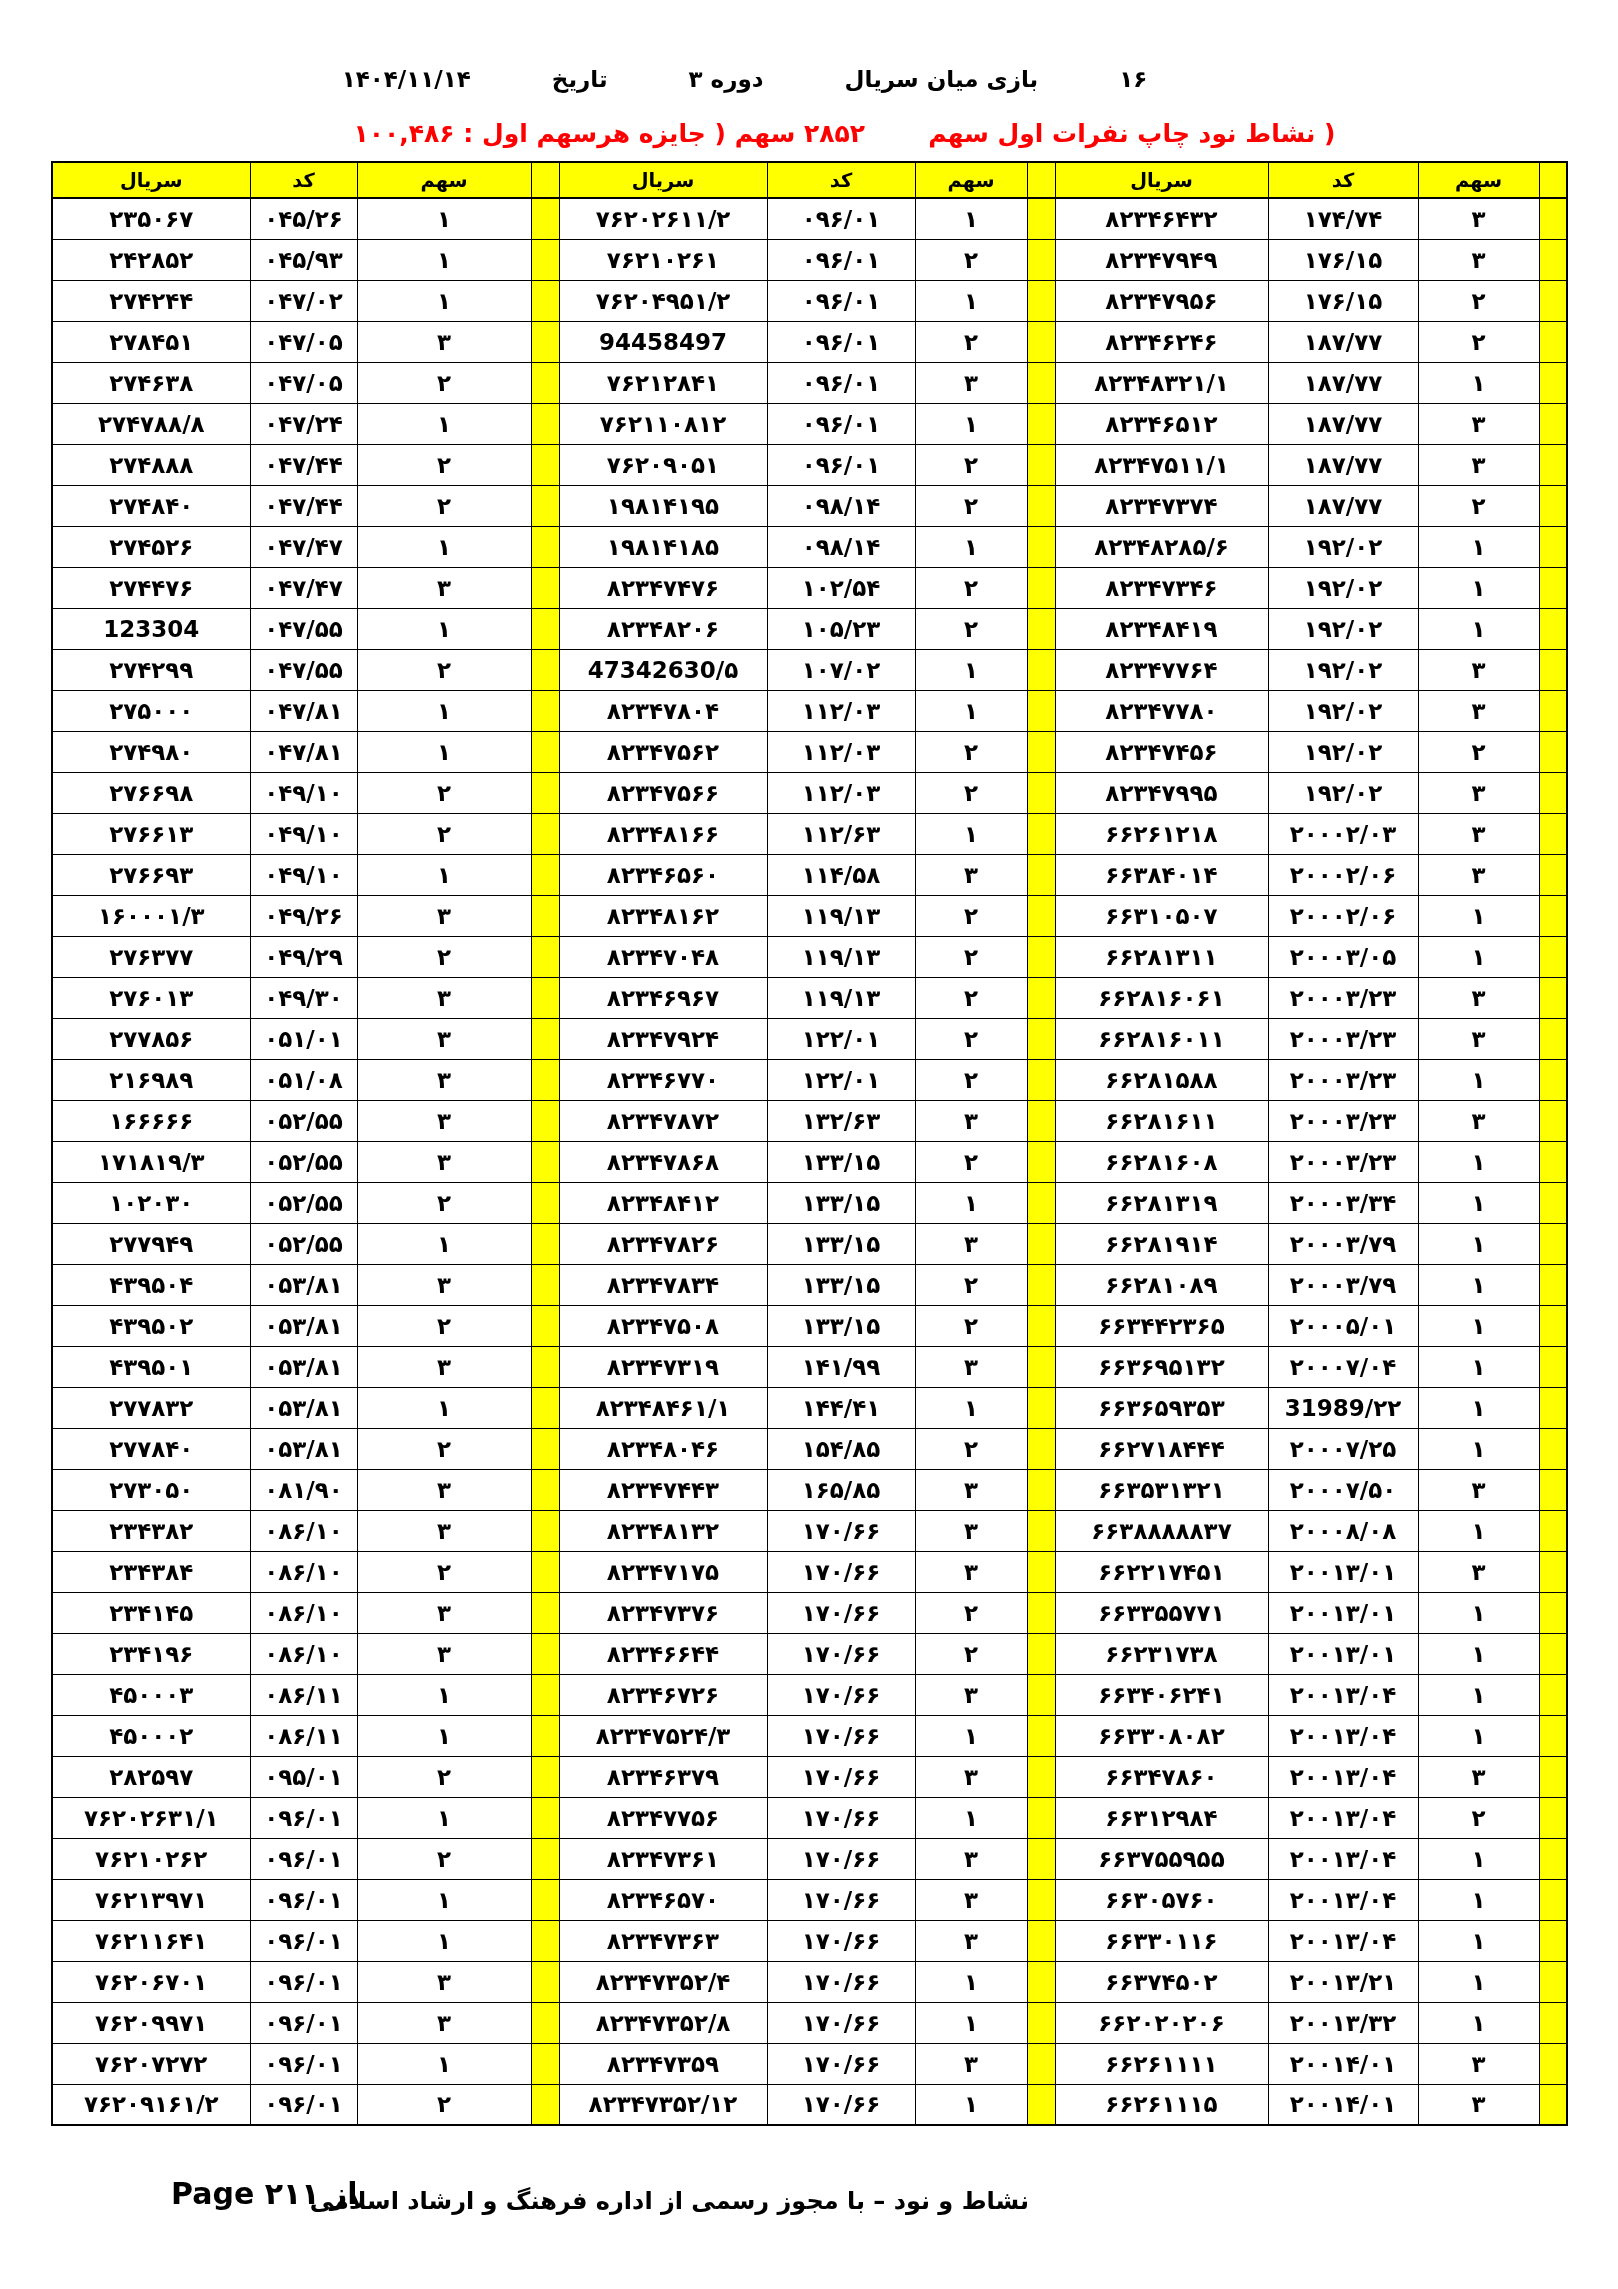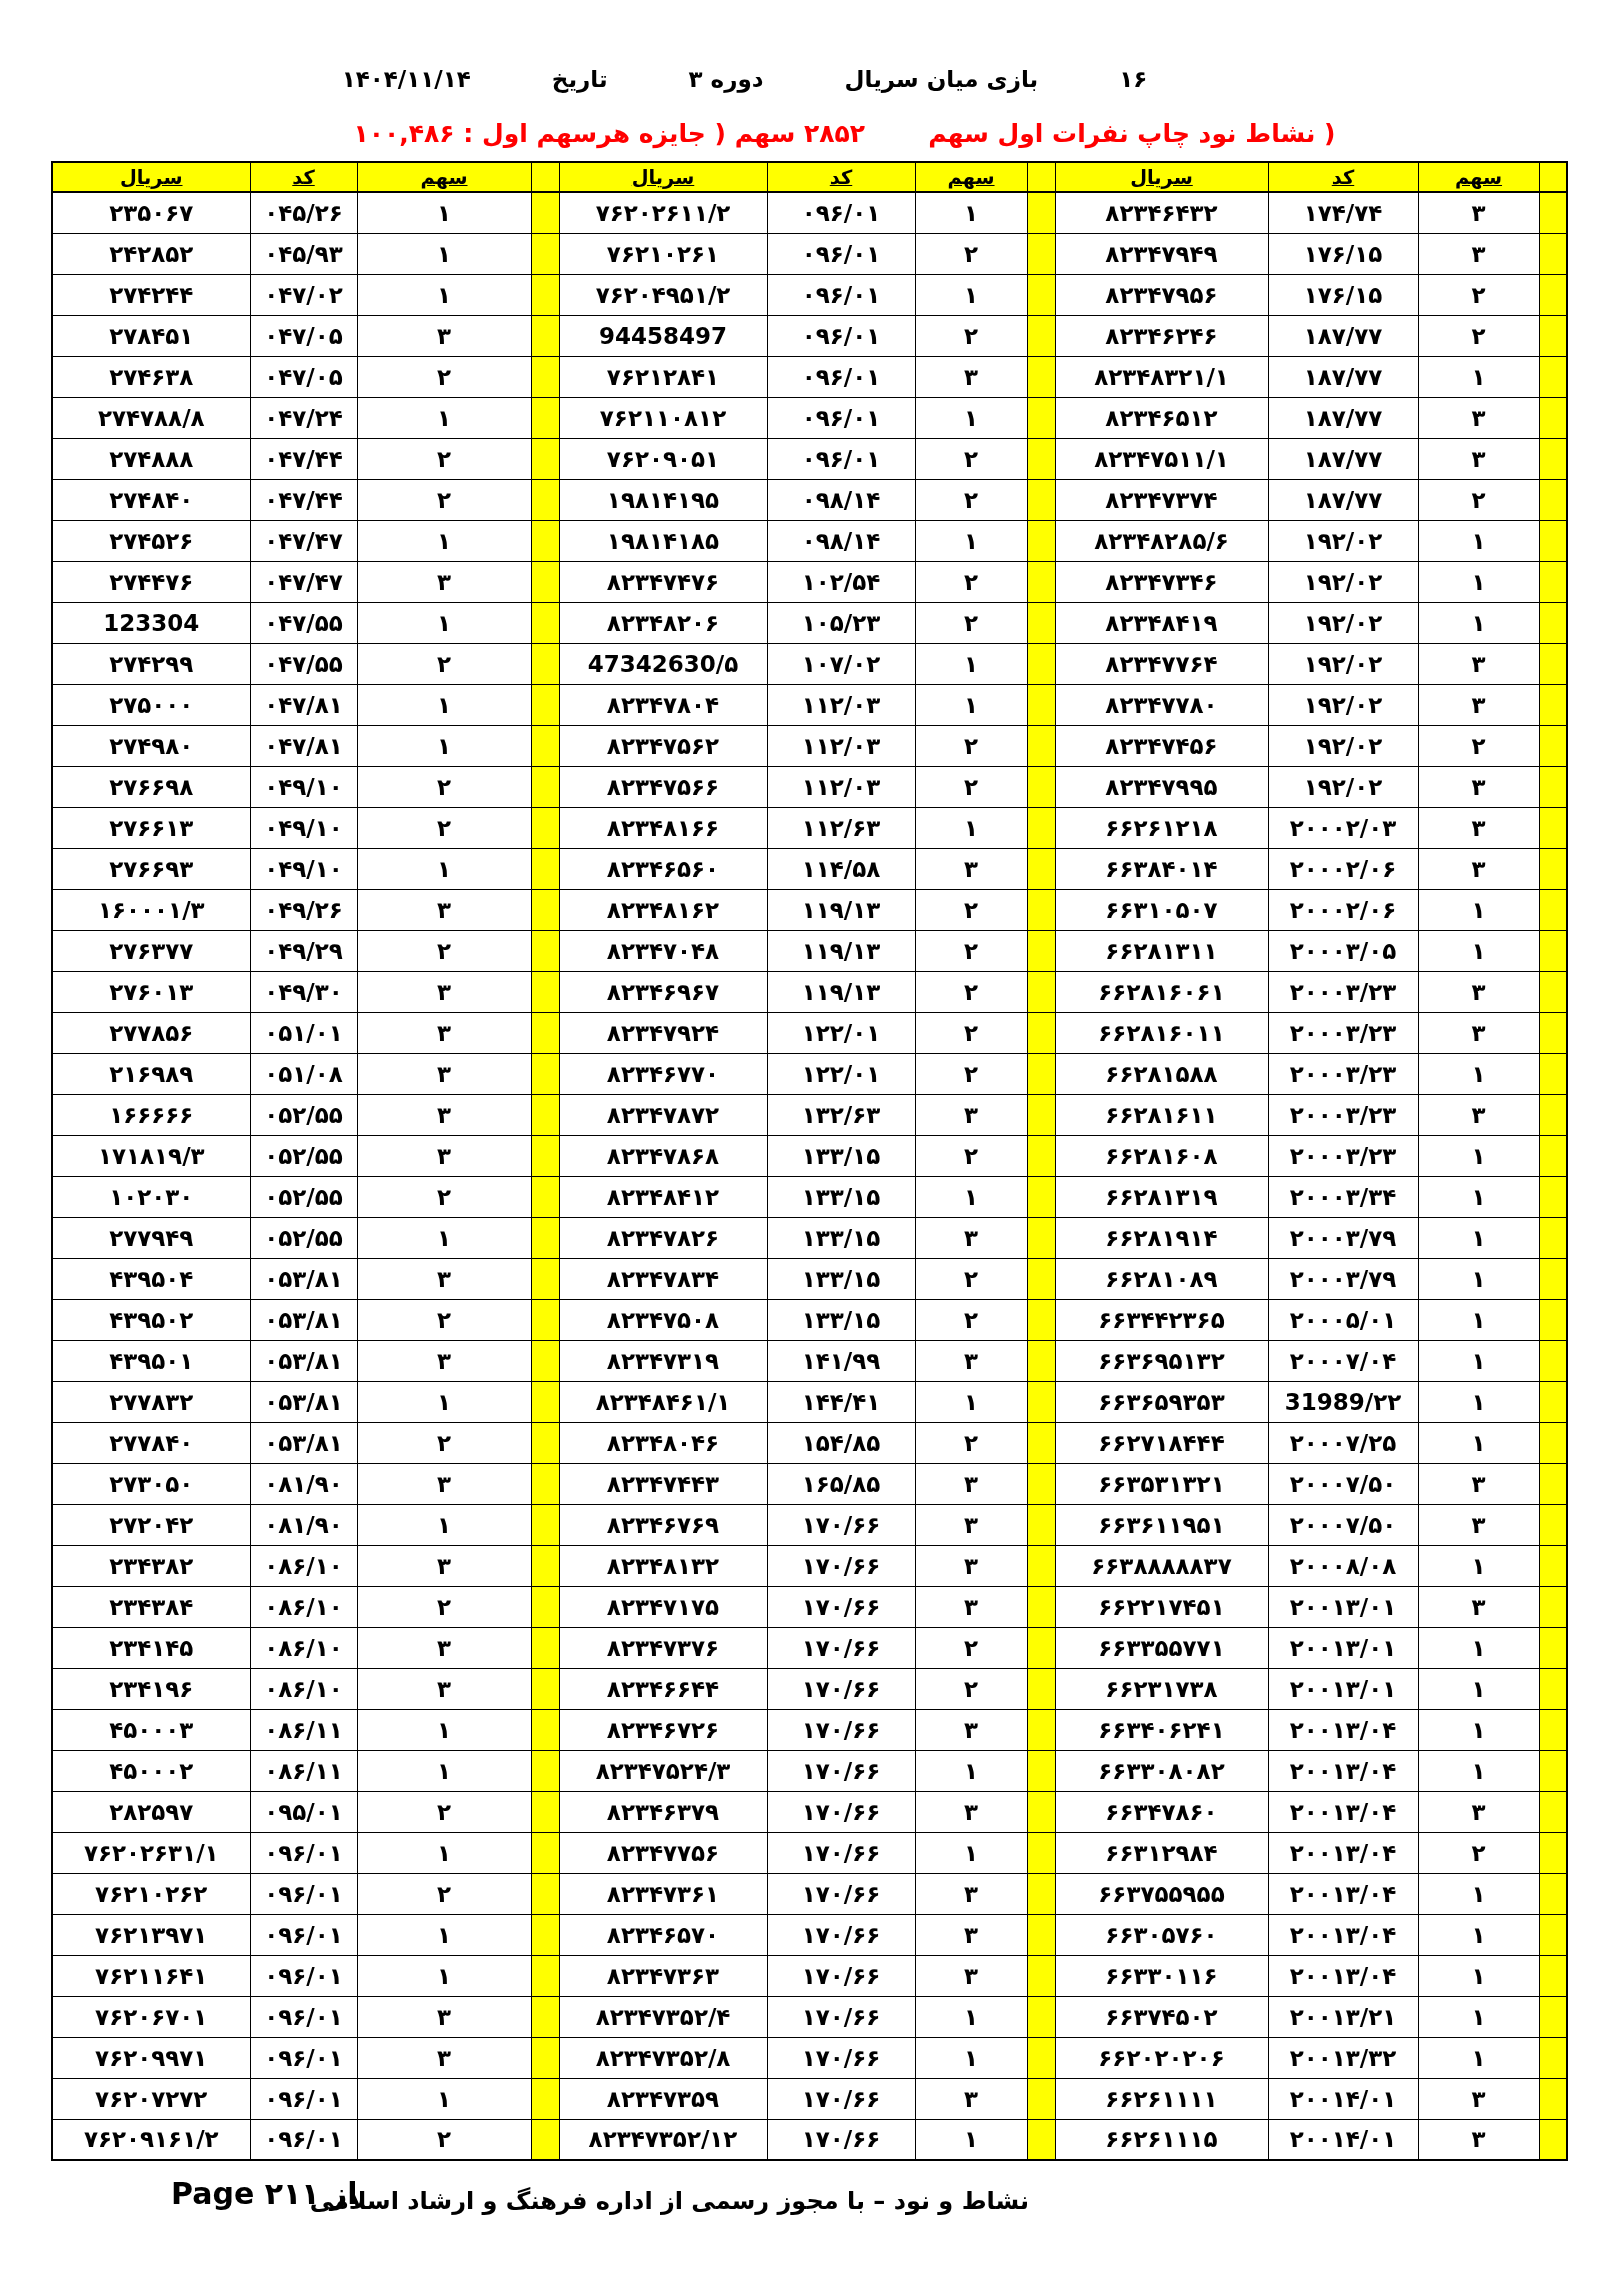--- a/index.html
+++ b/index.html
@@ -31,21 +31,21 @@
     width:1514px;
     border-collapse:collapse; table-layout:fixed;
     border:2.8px solid #000;
   }
   .results th, .results td {
     border:1.8px solid #000;
     text-align:center; vertical-align:middle;
     overflow:hidden; white-space:nowrap;
     padding:0;
   }
-  .results thead tr { height:30px;text-decoration:underline; }
+  .results thead tr { height:36px; }
   .results thead th {
     background:#FFFF00;
     font-size:19.4px;
     border-bottom:2.8px solid #000;
   }
   .results tbody tr { height:41px; }
   .results tbody td { font-size:23px; }
   .results .sep { background:#FFFF00; }
   .footer-left {
     position:absolute; top:2176px; left:171px;
@@ -546,34 +546,20 @@
         <td dir="ltr">۸۲۳۴۷۴۴۳</td>
         <td dir="ltr">۱۶۵/۸۵</td>
         <td dir="ltr">۳</td>
         <td class="sep"></td>
         <td dir="ltr">۶۶۳۵۳۱۳۲۱</td>
         <td dir="ltr">۲۰۰۰۷/۵۰</td>
         <td dir="ltr">۳</td>
         <td class="sep"></td>
       </tr>
       <tr>
-        <td dir="ltr">۲۷۲۰۴۲</td>
-        <td dir="ltr">۰۸۱/۹۰</td>
-        <td dir="ltr">۱</td>
-        <td class="sep"></td>
-        <td dir="ltr">۸۲۳۴۶۷۶۹</td>
-        <td dir="ltr">۱۷۰/۶۶</td>
-        <td dir="ltr">۳</td>
-        <td class="sep"></td>
-        <td dir="ltr">۶۶۳۶۱۱۹۵۱</td>
-        <td dir="ltr">۲۰۰۰۷/۵۰</td>
-        <td dir="ltr">۳</td>
-        <td class="sep"></td>
-      </tr>
-      <tr>
         <td dir="ltr">۲۳۴۳۸۲</td>
         <td dir="ltr">۰۸۶/۱۰</td>
         <td dir="ltr">۳</td>
         <td class="sep"></td>
         <td dir="ltr">۸۲۳۴۸۱۳۲</td>
         <td dir="ltr">۱۷۰/۶۶</td>
         <td dir="ltr">۳</td>
         <td class="sep"></td>
         <td dir="ltr">۶۶۳۸۸۸۸۸۳۷</td>
         <td dir="ltr">۲۰۰۰۸/۰۸</td>

